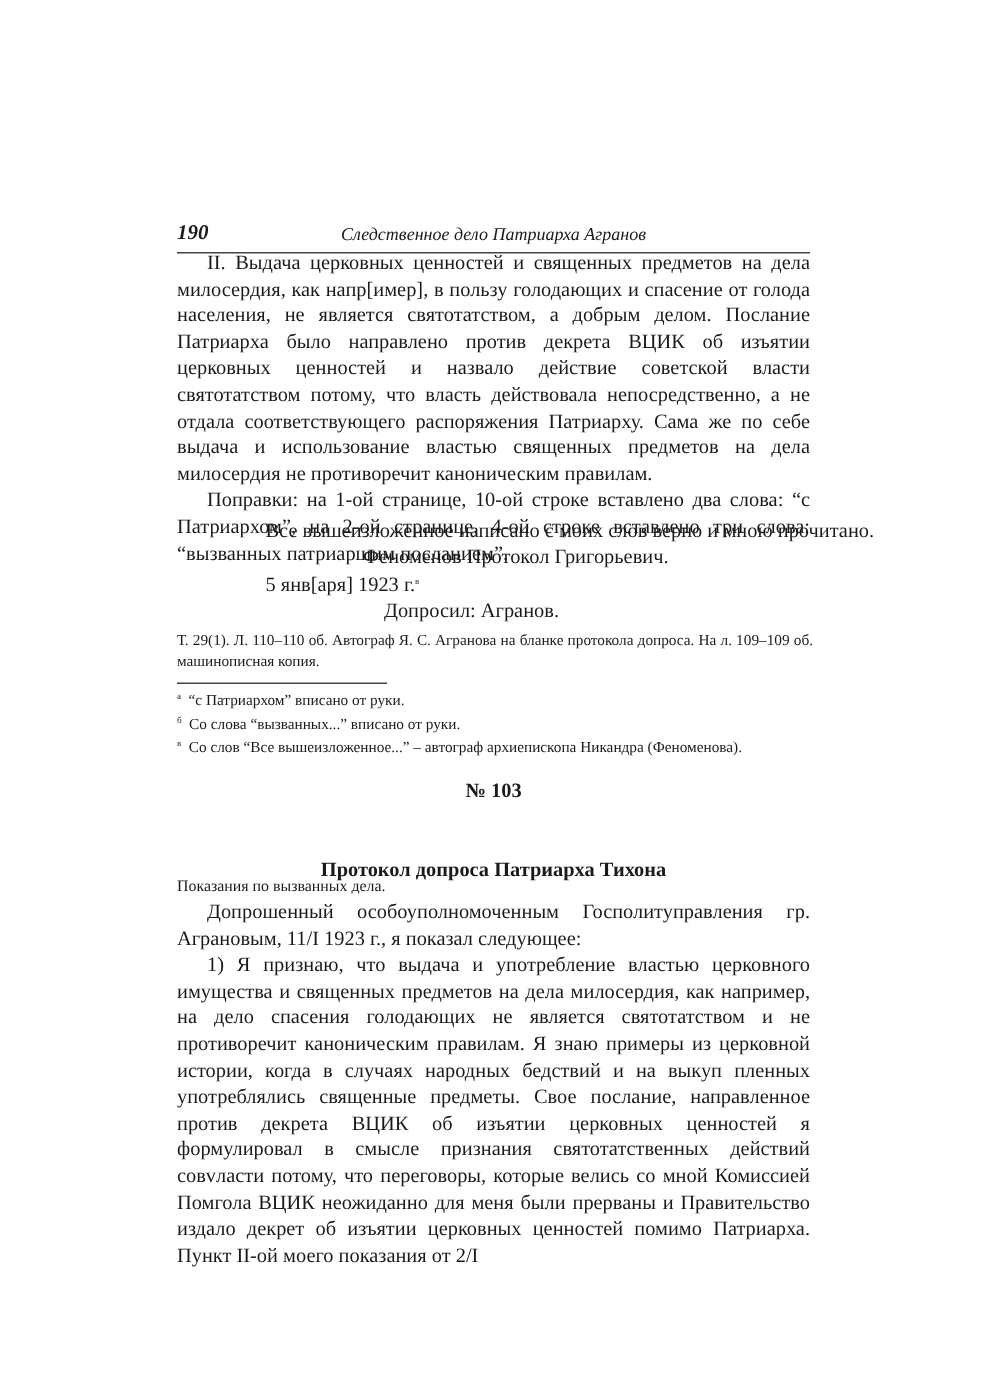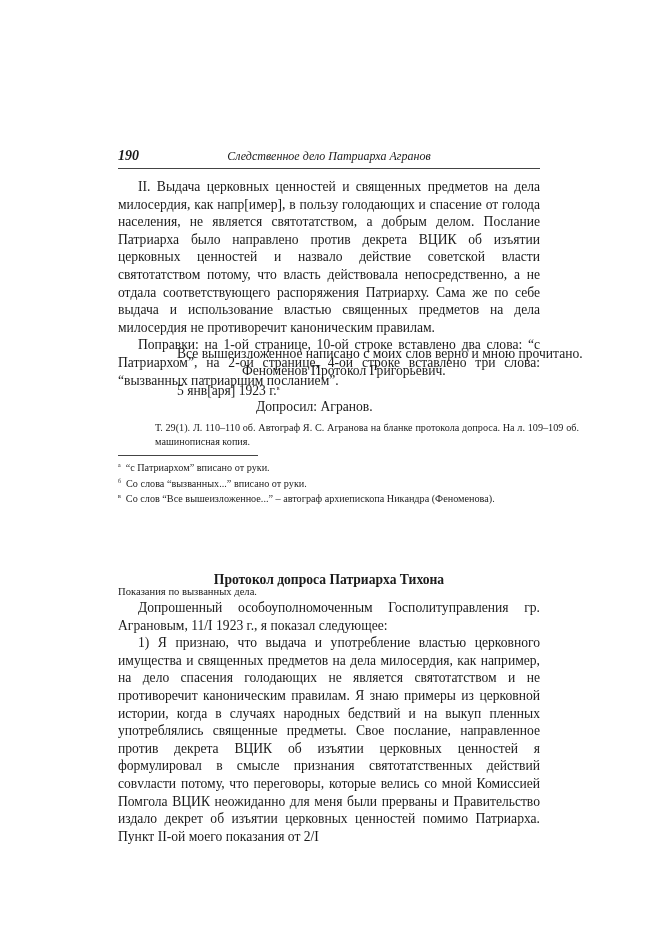--- a/index.html
+++ b/index.html
@@ -8,60 +8,61 @@
   .page { position: absolute; left: 0; top: 0; width: 656px; height: 728px; }
   .header { position: absolute; left: 118px; top: 148px; width: 422px; height: 20px;
             border-bottom: 1px solid #444; }
   .page-num { position: absolute; left: 0; top: 0; font-weight: bold; font-style: italic; font-size: 14px; }
   .running-title { position: absolute; left: 0; right: 0; top: 1px; text-align: center;
                    font-style: italic; font-size: 12px; }
   .body-text { position: absolute; left: 118px; width: 422px; font-size: 13.6px; line-height: 17.6px;
                text-align: justify; }
   .para { margin: 0; text-indent: 20px; }
   .sig { position: absolute; font-size: 13.6px; line-height: 17.6px; white-space: nowrap; }
-  .archive { position: absolute; left: 118px; width: 424px; top: 421px; font-size: 10.2px; line-height: 14px; text-align: justify; margin-left: 37px; }
+  .archive { position: absolute; left: 118px; width: 424px; top: 421px; font-size: 10.2px; line-height: 14px; text-align: justify; }
   .fn-rule { position: absolute; left: 118px; top: 455px; width: 140px; border-top: 1px solid #444; }
   .footnotes { position: absolute; left: 118px; top: 459px; width: 424px; font-size: 10.2px; line-height: 12.6px; }
   .fn { white-space: nowrap; }
   .fn sup { font-size: 6px; vertical-align: 4px; margin-right: 5px; }
   .doc-no { position: absolute; left: 118px; width: 422px; top: 519px; text-align: center; font-weight: bold; font-size: 13.6px; }
   .doc-title { position: absolute; left: 118px; width: 422px; top: 572px; text-align: center; font-weight: bold; font-size: 13.6px; }
   .doc-date { position: absolute; left: 118px; width: 422px; top: 564px; text-align: right; font-weight: bold; font-size: 10.8px; }
   .doc-note { position: absolute; left: 118px; top: 586px; font-size: 10.6px; }
   sup.m { font-size: 6px; vertical-align: 5px; }
 </style>
 </head>
 <body>
 
 <div class="page">
 
   <div class="header">
     <span class="page-num">190</span>
     <div class="running-title">Следственное дело Патриарха Агранов</div>
   </div>
 
-  <div class="body-text" style="top:178px;">
+  <div class="body-text" style="top:166px;">
     <p class="para">II. Выдача церковных ценностей и священных предметов на дела милосердия, как напр[имер], в пользу голодающих и спасение от голода населения, не является святотатством, а добрым делом. Послание Патриарха было направлено против декрета ВЦИК об изъятии церковных ценностей и назвало действие советской власти святотатством потому, что власть действовала непосредственно, а не отдала соответствующего распоряжения Патриарху. Сама же по себе выдача и использование властью священных предметов на дела милосердия не противоречит каноническим правилам.</p>
     <p class="para">Поправки: на 1-ой странице, 10-ой строке вставлено два слова: “с Патриархом”, на 2-ой странице, 4-ой строке вставлено три слова: “вызванных патриаршим посланием”.</p>
   </div>
 
   <div class="sig" style="left:177px; top:345px;">Все вышеизложенное написано с моих слов верно и мною прочитано.</div>
   <div class="sig" style="left:242px; top:362px;">Феноменов Протокол Григорьевич.</div>
   <div class="sig" style="left:177px; top:380px;"><span>5 янв[аря] 1923 г.</span><sup class="m">в</sup></div>
   <div class="sig" style="left:256px; top:398px;">Допросил: Агранов.</div>
 
   <div class="archive">Т. 29(1). Л. 110–110 об. Автограф Я. С. Агранова на бланке протокола допроса. На л. 109–109 об. машинописная копия.</div>
 
   <div class="fn-rule"></div>
   <div class="footnotes">
     <div class="fn"><sup>а</sup><span>“с Патриархом” вписано от руки.</span></div>
     <div class="fn"><sup>б</sup><span>Со слова “вызванных...” вписано от руки.</span></div>
     <div class="fn"><sup>в</sup><span>Со слов “Все вышеизложенное...” – автограф архиепископа Никандра (Феноменова).</span></div>
   </div>
 
+  <div class="doc-no">№ 103</div>
   <div class="doc-title">Протокол допроса Патриарха Тихона</div>
   <div class="doc-note">Показания по вызванных дела.</div>
 
   <div class="body-text" style="top:599px;">
     <p class="para">Допрошенный особоуполномоченным Госполитуправления гр. Аграновым, 11/I 1923 г., я показал следующее:</p>
     <p class="para">1) Я признаю, что выдача и употребление властью церковного имущества и священных предметов на дела милосердия, как например, на дело спасения голодающих не является святотатством и не противоречит каноническим правилам. Я знаю примеры из церковной истории, когда в случаях народных бедствий и на выкуп пленных употреблялись священные предметы. Свое послание, направленное против декрета ВЦИК об изъятии церковных ценностей я формулировал в смысле признания святотатственных действий совvласти потому, что переговоры, которые велись со мной Комиссией Помгола ВЦИК неожиданно для меня были прерваны и Правительство издало декрет об изъятии церковных ценностей помимо Патриарха. Пункт II-ой моего показания от 2/I</p>
   </div>
 
 </div>
 

